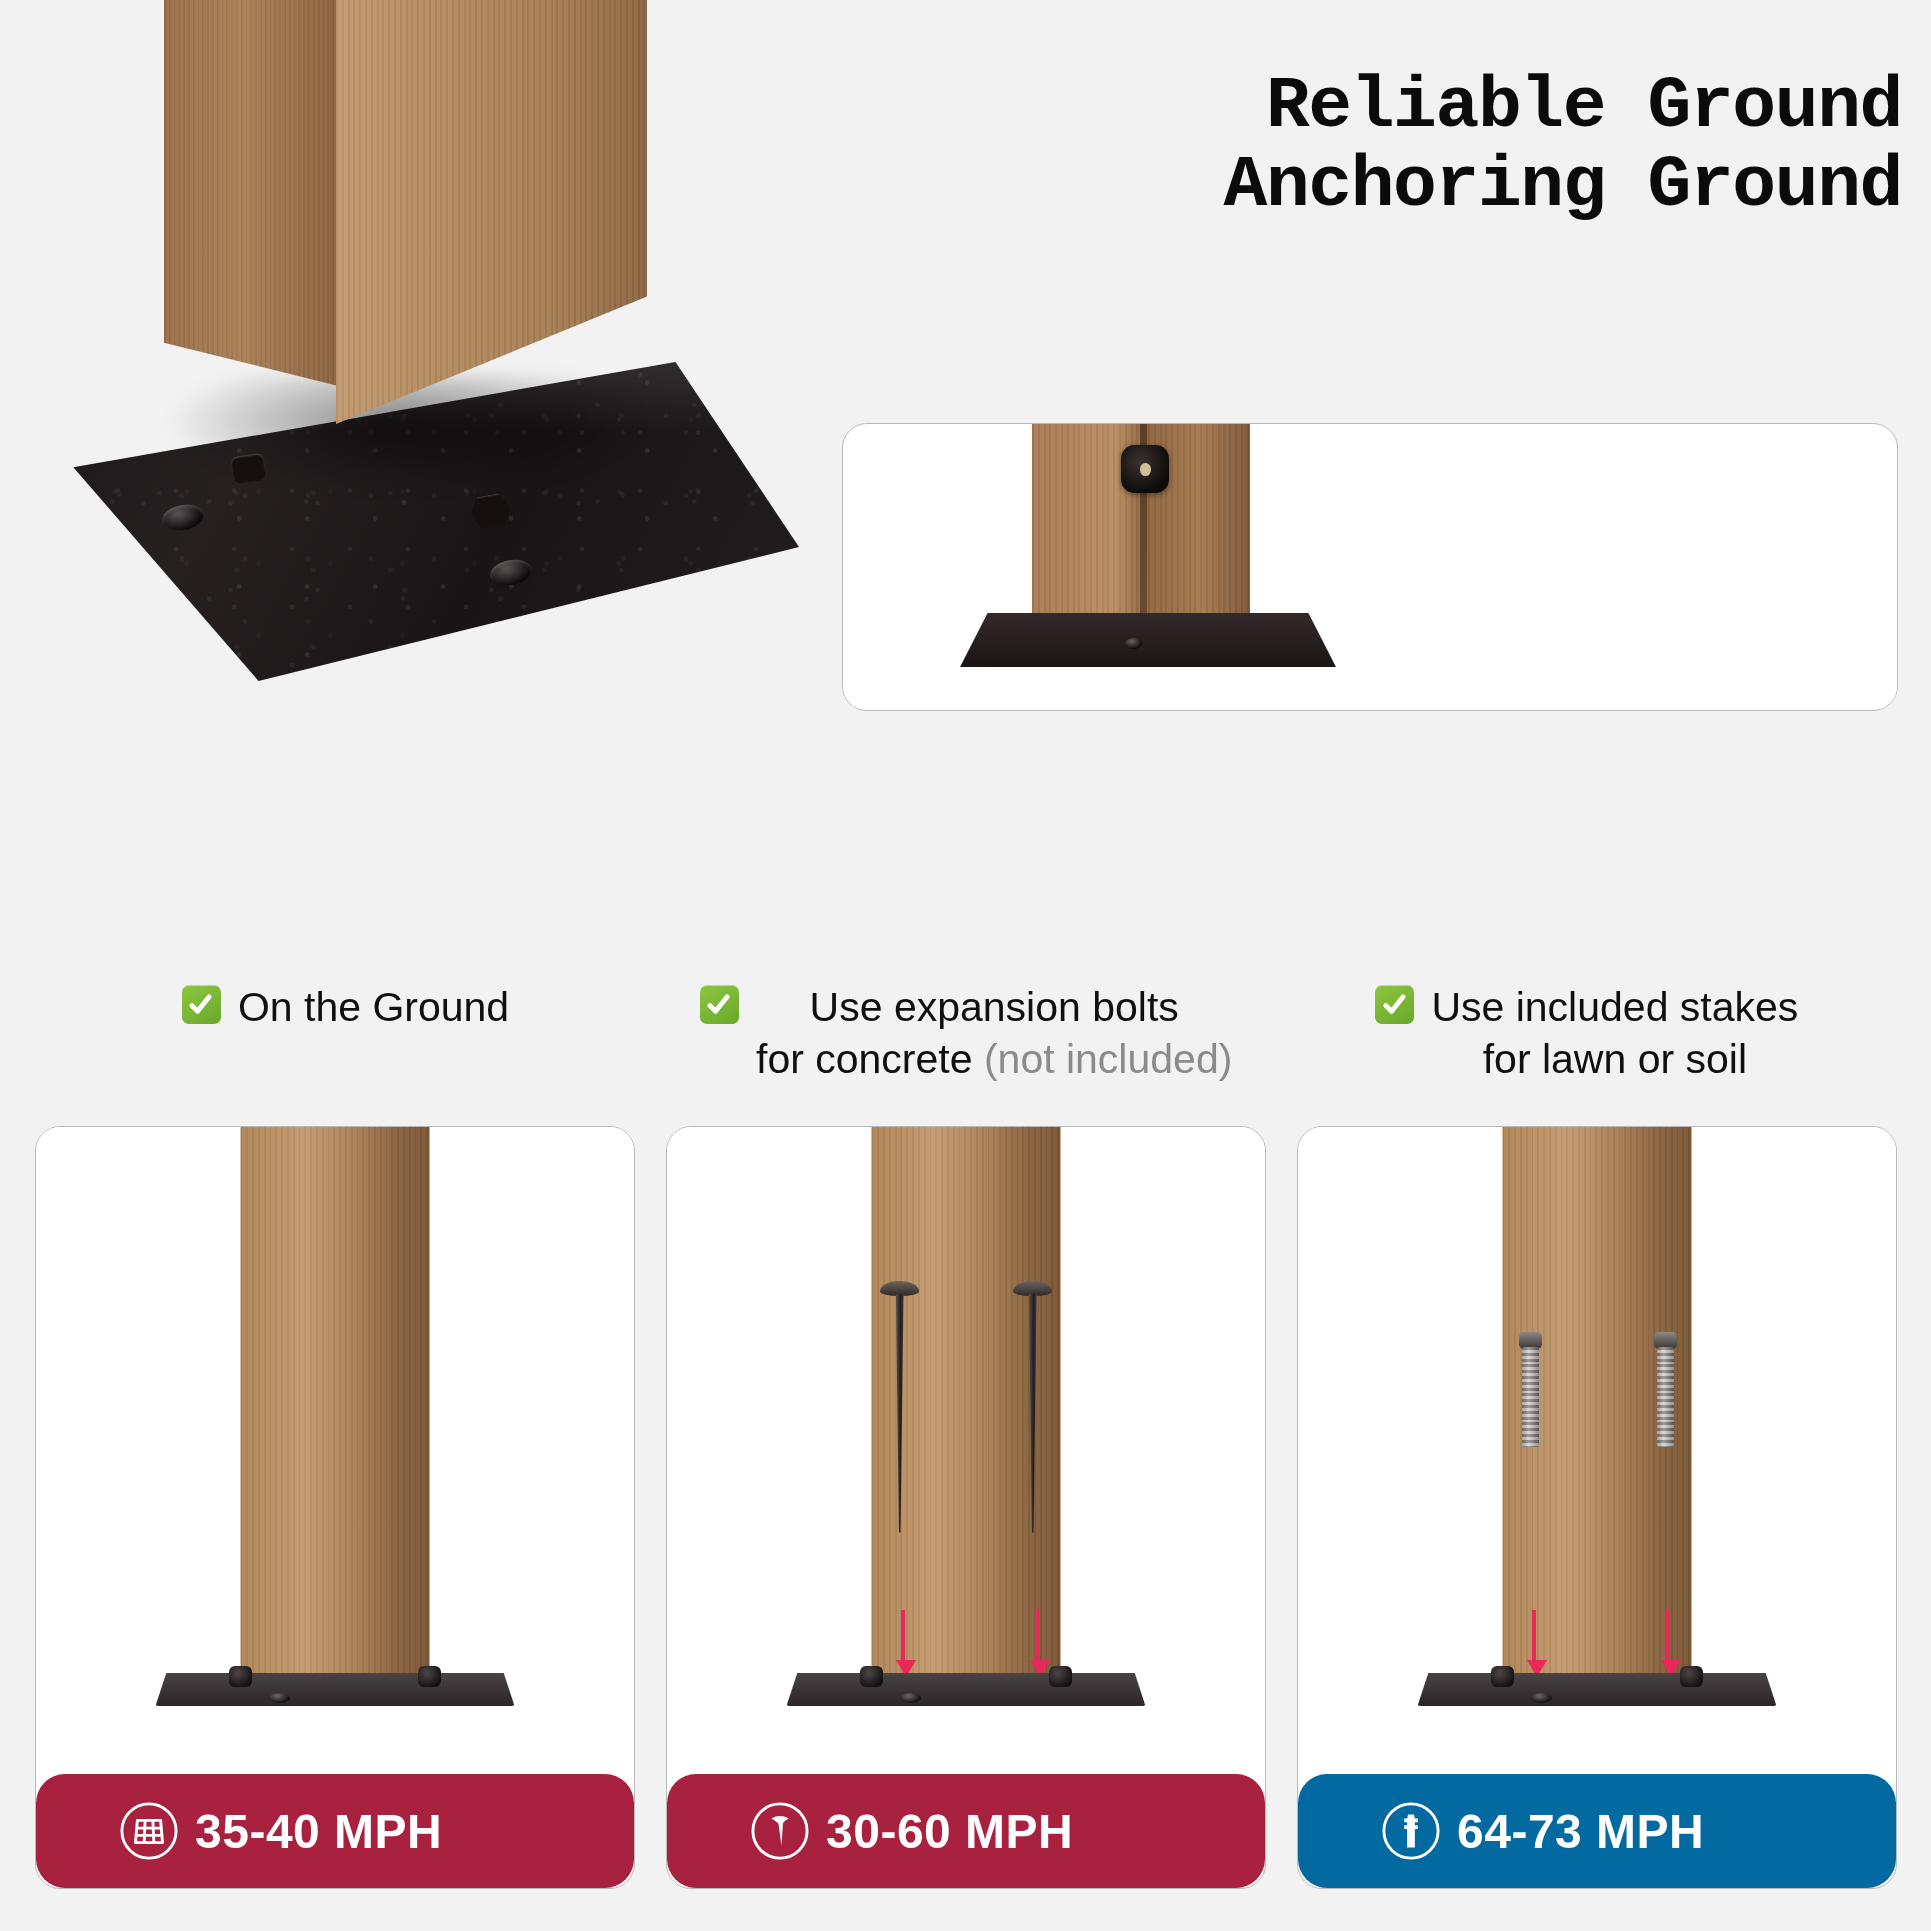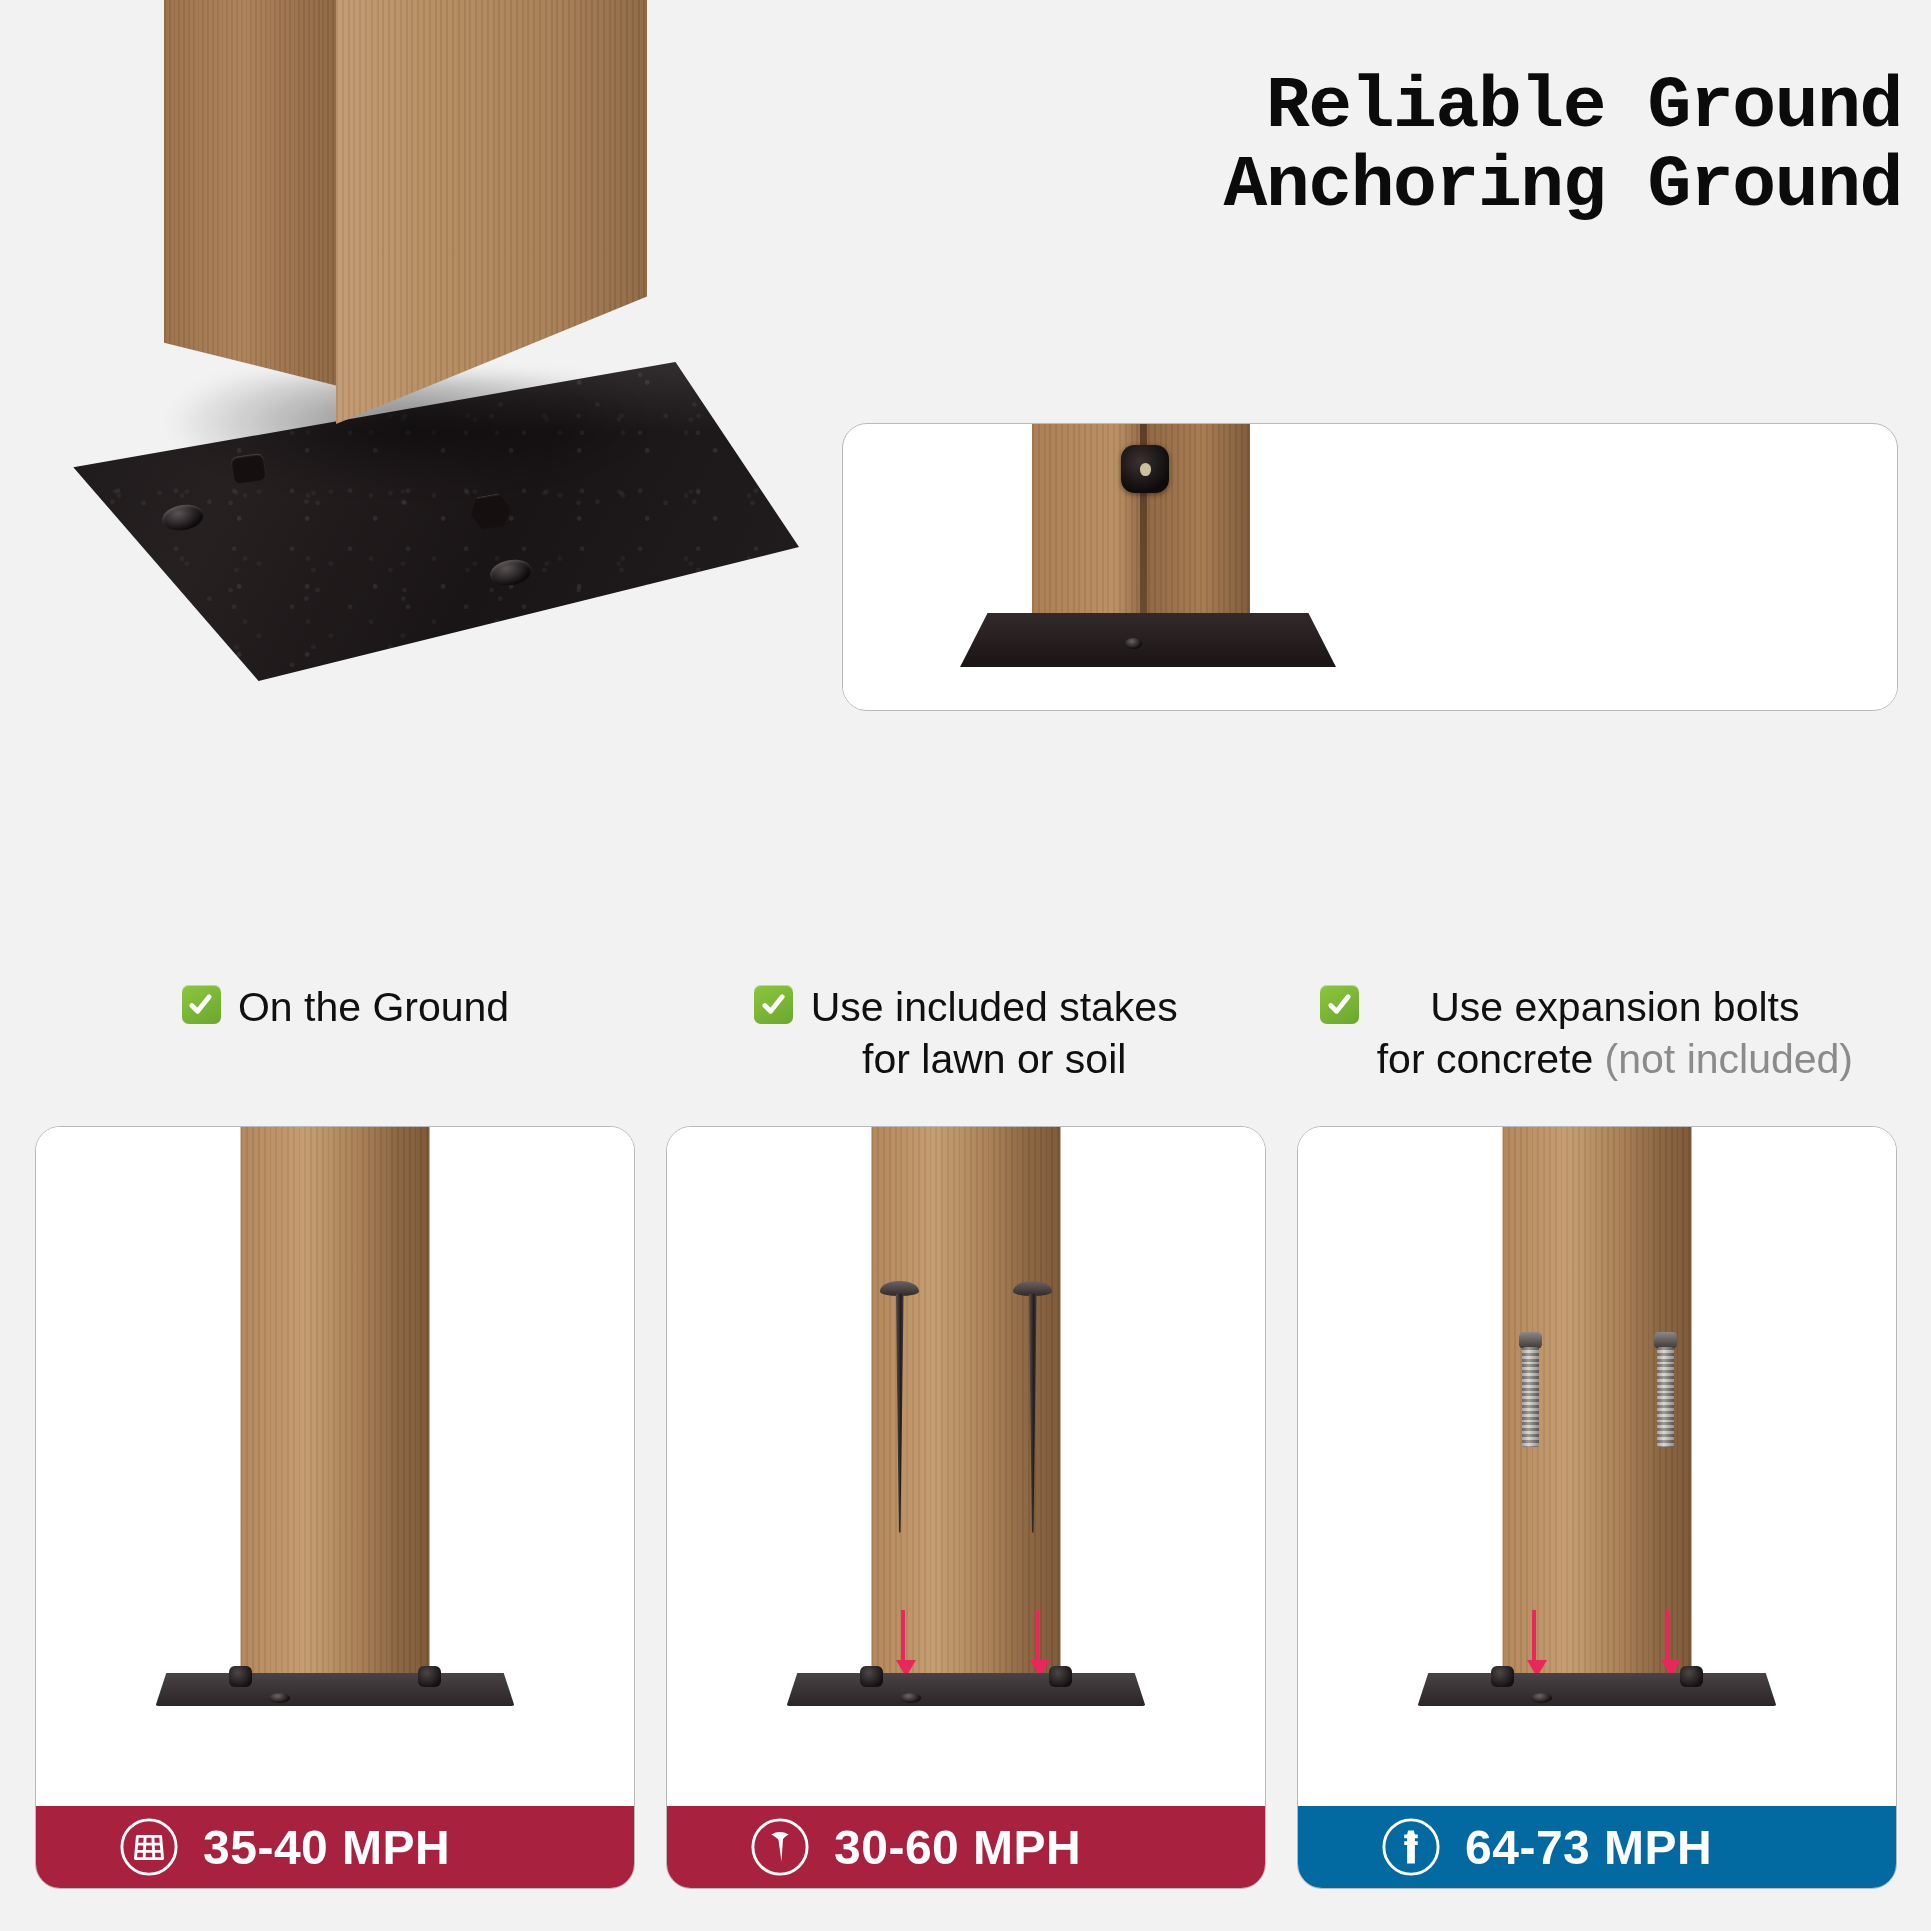--- a/index.html
+++ b/index.html
@@ -227,22 +227,23 @@
   .arrow .tip{
     width:0;height:0;margin:0 auto;
     border-left:10.6px solid transparent;border-right:10.6px solid transparent;
     border-top:17.4px solid #e8275a;
   }
   .a-l{left:calc(50% - 70px);}
   .a-r{left:calc(50% + 64px);}
 
   
   .banner{
-    height:82px;display:flex;align-items:center;gap:24px;
+    height:114px;display:flex;align-items:center;gap:16px;
     padding-left:83px;
+    border-radius:29px;
   }
   .badge-icon{
     width:60px;height:60px;flex:0 0 auto;position:relative;
   }
   .banner-text{
     font-size:48px;font-weight:700;color:#ffffff;letter-spacing:0.5px;
   }
 </style>
 </head>
 <body>
@@ -290,44 +291,44 @@
           <svg width="27" height="27" viewBox="0 0 28 28">
               <path d="M5 15 L11 21 L23 6" stroke="#ffffff" stroke-width="5" fill="none" stroke-linecap="round" stroke-linejoin="round"></path>
             </svg>
         </span>
         <span class="label-text">
           <span>On the Ground</span>
         </span>
       </div>
     </div>
 
+    <div class="label-col c3">
+      <div class="label-inner">
+        <span class="chk">
+          <svg width="27" height="27" viewBox="0 0 28 28">
+              <path d="M5 15 L11 21 L23 6" stroke="#ffffff" stroke-width="5" fill="none" stroke-linecap="round" stroke-linejoin="round"></path>
+            </svg>
+        </span>
+        <span class="label-text">
+          <span>Use expansion bolts</span><br>
+          <span>for concrete </span><span class="muted">(not included)</span>
+        </span>
+      </div>
+    </div>
+
     <div class="label-col c2">
       <div class="label-inner">
         <span class="chk">
           <svg width="27" height="27" viewBox="0 0 28 28">
               <path d="M5 15 L11 21 L23 6" stroke="#ffffff" stroke-width="5" fill="none" stroke-linecap="round" stroke-linejoin="round"></path>
             </svg>
         </span>
         <span class="label-text">
           <span>Use included stakes</span><br>
           <span>for lawn or soil</span>
-        </span>
-      </div>
-    </div>
-
-    <div class="label-col c3">
-      <div class="label-inner">
-        <span class="chk">
-          <svg width="27" height="27" viewBox="0 0 28 28">
-              <path d="M5 15 L11 21 L23 6" stroke="#ffffff" stroke-width="5" fill="none" stroke-linecap="round" stroke-linejoin="round"></path>
-            </svg>
-        </span>
-        <span class="label-text">
-          <span>Use expansion bolts</span><br>
-          <span>for concrete </span><span class="muted">(not included)</span>
         </span>
       </div>
     </div>
 
   </div>
 
   <div class="panels">
 
     <div class="panel">
       <div class="panel-img">

